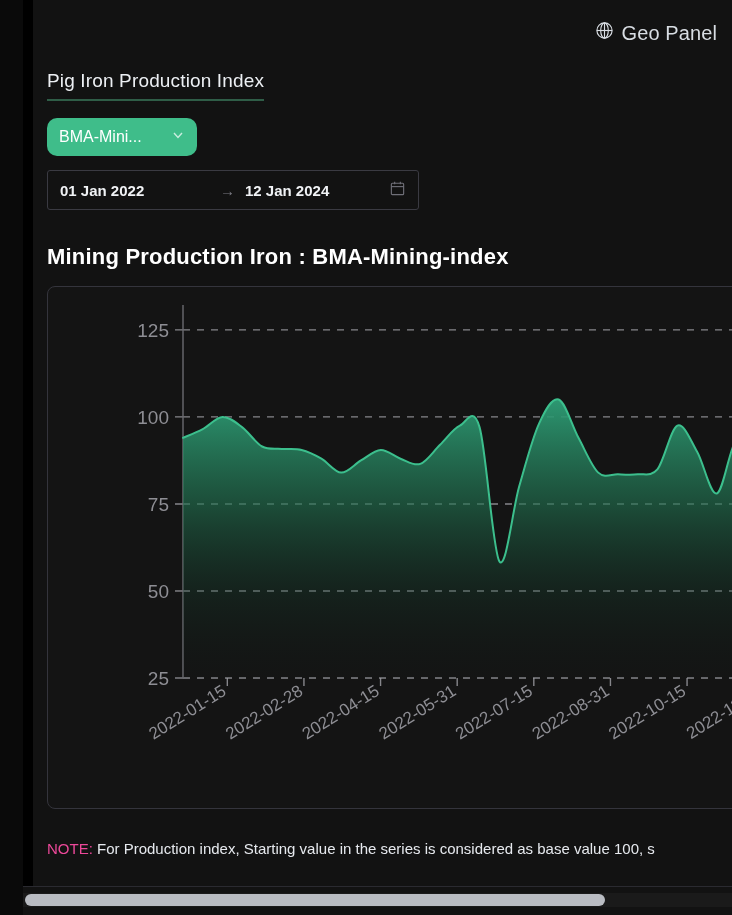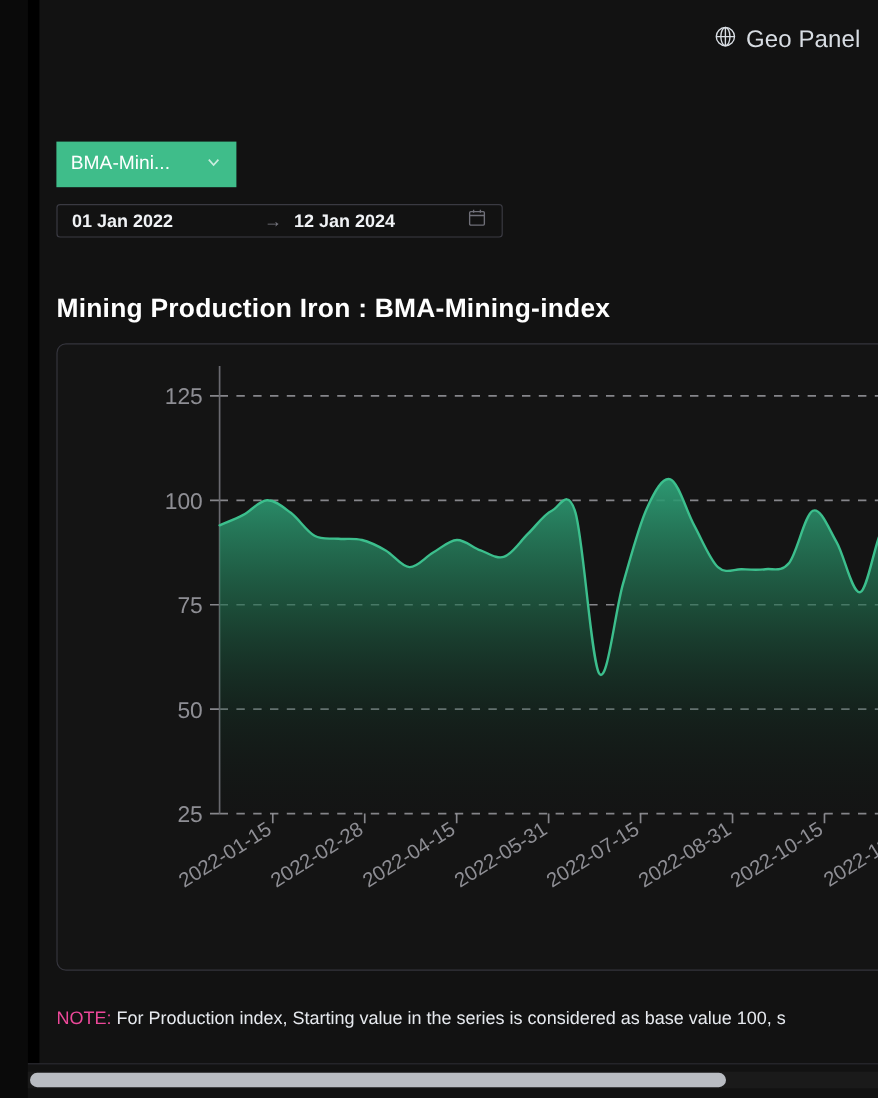--- a/index.html
+++ b/index.html
@@ -79,36 +79,36 @@
     background: #2f5d47;
   }
   .tab.active::after { background: #4ddb9c; height: 2px; }
 
   
   .index-select {
     position: absolute;
     left: 14px; top: 118px;
     width: 150px; height: 38px;
     background: #3fbd8a;
-    border-radius: 0;
+    border-radius: 10px;
     display: flex;
     align-items: center;
     padding: 0 12px;
     cursor: pointer;
     color: #ffffff;
     font-size: 16px;
   }
   .index-select .value { flex: 1; white-space: nowrap; overflow: hidden; }
   .index-select .caret { opacity: .72; display: block; }
 
   
   .date-range {
     position: absolute;
     left: 14px; top: 170px;
-    width: 372px; height: 28px;
+    width: 372px; height: 40px;
     border: 1px solid #3a3a42;
     border-radius: 3px;
     display: flex;
     align-items: center;
     padding: 0 12px;
     background: #121212;
   }
   .date-range .d {
     font-size: 15px;
     font-weight: bold;
@@ -194,20 +194,23 @@
             <line x1="2" y1="10" x2="18" y2="10"></line>
             <line x1="10" y1="2" x2="10" y2="18"></line>
             <ellipse cx="10" cy="10" rx="4" ry="8"></ellipse>
           </svg>
         </span>
         <span>Geo Panel</span>
       </div>
     </div>
 
     <div class="tabs">
+      <div class="tab">
+        <span>Pig Iron Production Index</span>
+      </div>
     </div>
 
     <div class="index-select">
       <span class="value">BMA-Mini...</span>
       <span class="caret">
         <svg width="14" height="14" viewBox="0 0 14 14" fill="none" stroke="#ffffff" stroke-width="1.4">
           <polyline points="3,5 7,9.5 11,5"></polyline>
         </svg>
       </span>
     </div>

